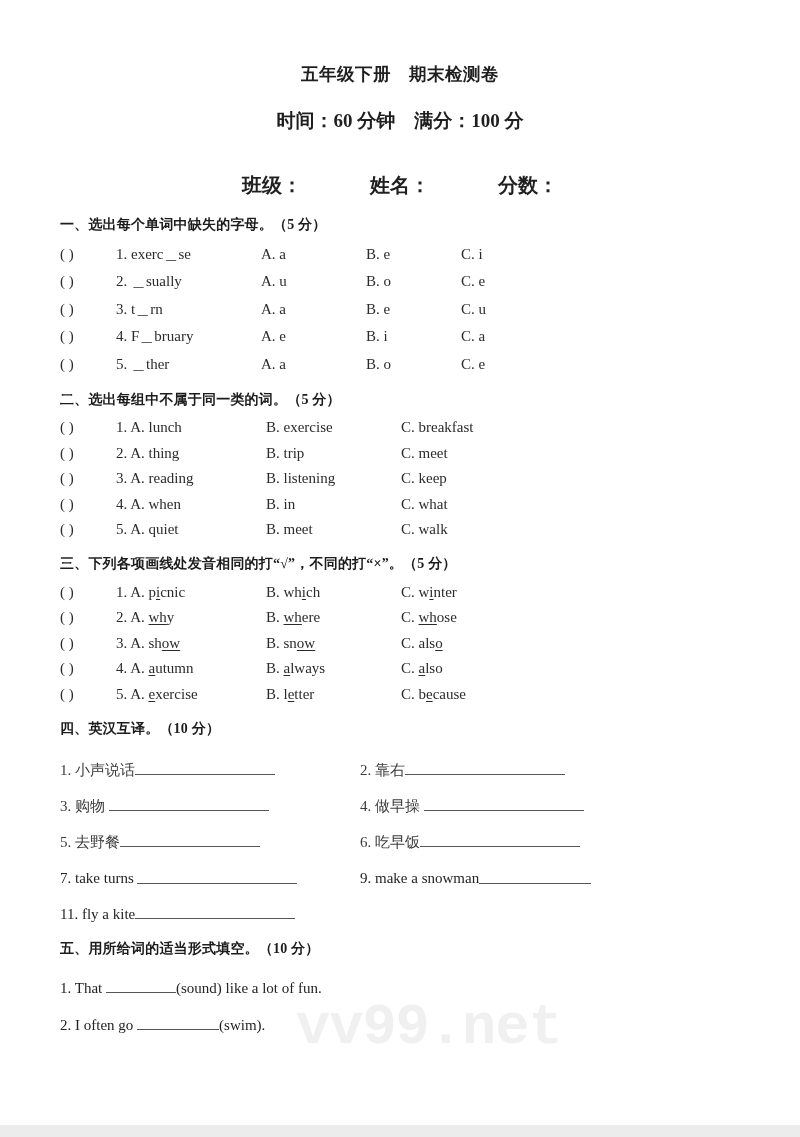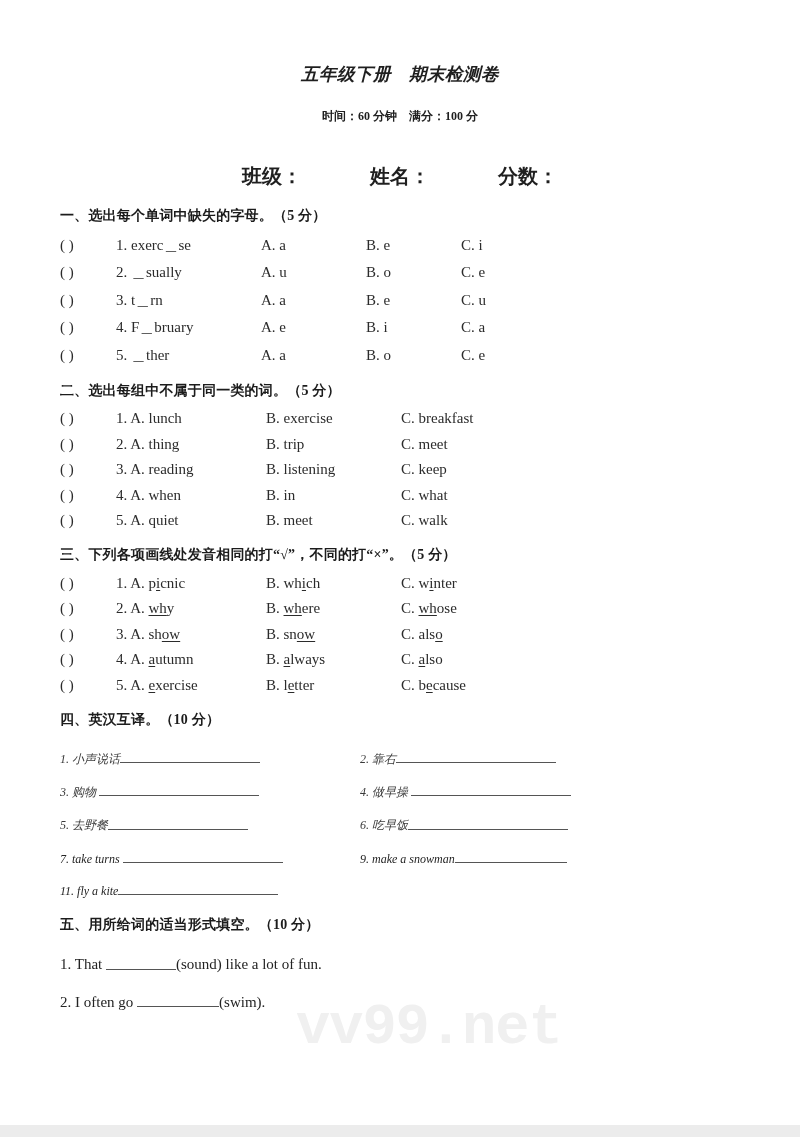--- a/index.html
+++ b/index.html
@@ -46,26 +46,25 @@
 
   
   .doc-title {
     text-align: center;
     font-weight: bold;
     font-size: 17.5px;
     letter-spacing: 0.5px;
     margin: 0;
     padding-top: 62px;
     color: #1f1f1f;
-    font-style: italic;
   }
   .doc-subtitle {
     text-align: center;
     font-weight: bold;
-    font-size: 12px;
+    font-size: 19px;
     margin: 0;
     padding-top: 22px;
     color: #1f1f1f;
   }
   .info-row {
     display: flex;
     justify-content: center;
     gap: 68px;
     font-weight: bold;
     font-size: 20px;
@@ -119,25 +118,24 @@
   .u { text-decoration: underline; text-underline-offset: 1.5px; }
 
   
   .trans-grid {
     display: grid;
     grid-template-columns: 300px 1fr;
     row-gap: 0px;
     padding-top: 4px;
   }
   .trans-item {
-    font-size: 12px;
+    font-size: 15px;
     padding-top: 16px;
     white-space: nowrap;
     color: #3a3a3a;
-    font-style: italic;
   }
   .trans-item.en { color: #242424; }
   .blank {
     display: inline-block;
     border-bottom: 1px solid #555;
     vertical-align: baseline;
     height: 0.95em;
   }
   .b-short  { width: 58px; }
   .b-mid    { width: 112px; }

